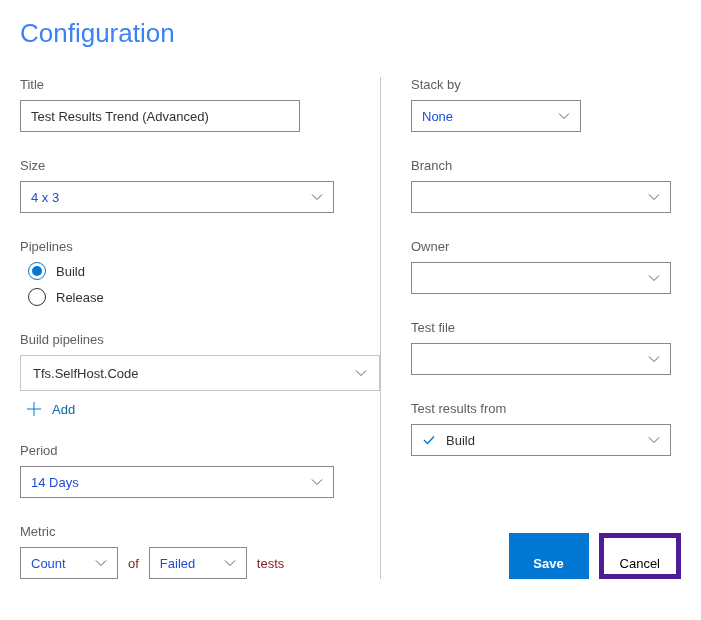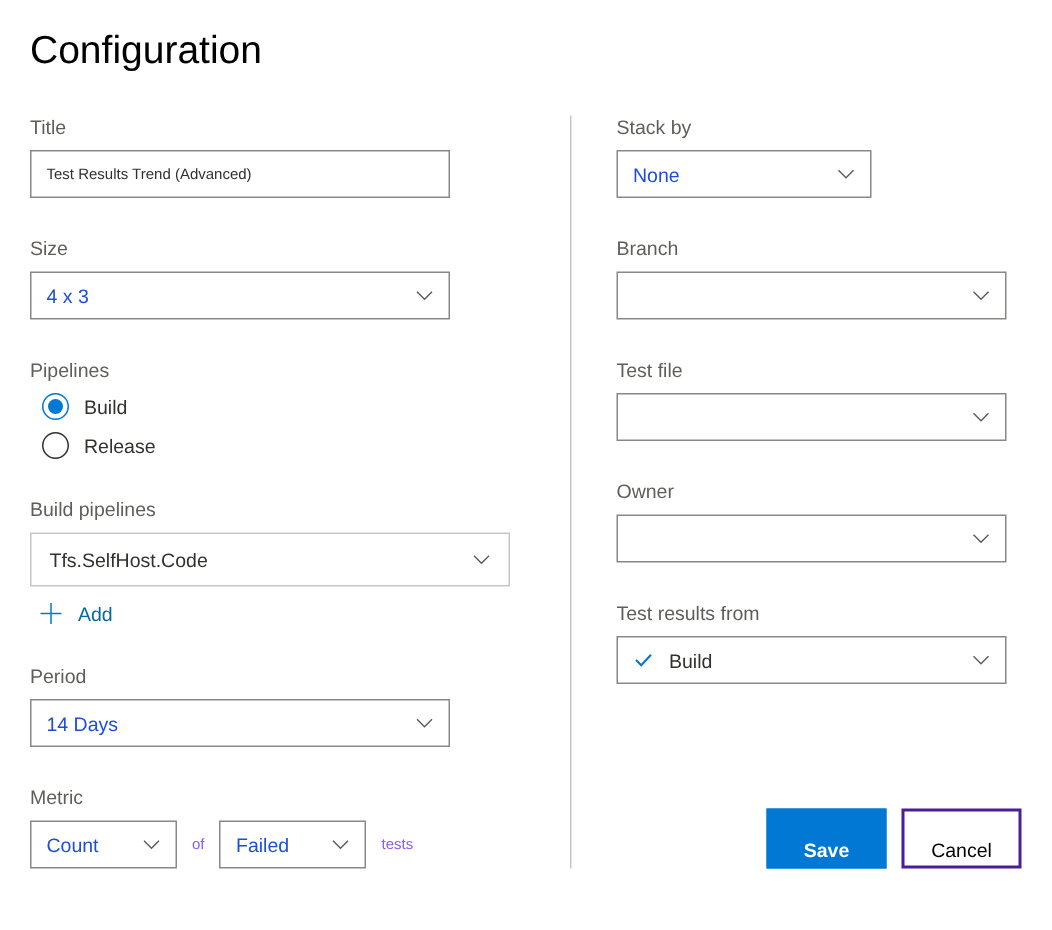--- a/index.html
+++ b/index.html
@@ -9,21 +9,21 @@
     font-family: "Segoe UI", -apple-system, BlinkMacSystemFont, sans-serif;
     font-size: 13px;
     color: #323130;
     background: #fff;
     width: 701px;
   }
   h1 {
     font-size: 26px;
     font-weight: 300;
     margin: 0 0 28px 0;
-    color: #000000;
+    color: #3b82f6;
   }
   .columns {
     display: flex;
     gap: 0;
   }
   .col-left {
     width: 360px;
     padding-right: 30px;
   }
   .divider {
@@ -44,29 +44,29 @@
   .field-label {
     display: block;
     font-size: 13px;
     color: #605e5c;
     margin-bottom: 8px;
   }
   .text-input {
     width: 280px;
     height: 32px;
     padding: 0 10px;
-    font-size: 10px;
+    font-size: 13px;
     font-family: inherit;
     border: 1px solid #8a8886;
     background: #fff;
     color: #323130;
   }
   .select {
     position: relative;
-    width: 280px;
+    width: 314px;
     height: 32px;
     border: 1px solid #8a8886;
     background: #fff;
     display: flex;
     align-items: center;
     padding: 0 10px;
     cursor: pointer;
   }
   .select .value {
     flex: 1;
@@ -102,21 +102,21 @@
   }
   .radio.checked { border-color: #0078d4; }
   .radio.checked::after {
     content: "";
     width: 10px;
     height: 10px;
     border-radius: 50%;
     background: #0078d4;
   }
   .pipeline-select {
-    width: 320px;
+    width: 360px;
     height: 36px;
     border: 1px solid #c8c6c4;
     display: flex;
     align-items: center;
     padding: 0 12px;
     cursor: pointer;
   }
   .pipeline-select .value { flex: 1; font-size: 13px; }
   .add-row {
     display: flex;
@@ -131,22 +131,22 @@
     width: 16px;
     height: 16px;
     color: #0078d4;
   }
   .metric-row {
     display: flex;
     align-items: center;
     gap: 10px;
   }
   .metric-row .word {
-    font-size: 10px;
-    color: #8b5cf6;
+    font-size: 13px;
+    color: #7f1d1d;
     text-align: center;
   }
   .select-check {
     width: 260px;
     height: 32px;
     border: 1px solid #8a8886;
     display: flex;
     align-items: center;
     padding: 0 10px;
     gap: 10px;
@@ -165,21 +165,21 @@
     justify-content: flex-end;
     margin-top: auto;
     padding-top: 40px;
   }
   .btn {
     height: 32px;
     min-width: 80px;
     padding: 18px 16px;
     font-size: 13px;
     font-family: inherit;
-    border: 2px solid #4c1d95;
+    border: 5px solid #4c1d95;
     background: #fff;
     cursor: pointer;
   }
   .btn.primary {
     background: #0078d4;
     border-color: #0078d4;
     color: #fff;
     font-weight: 600;
   }
   .right-select {
@@ -307,33 +307,33 @@
         <span class="value"></span>
         <span class="chevron">
           <svg viewBox="0 0 12 12">
               <path d="M1 3.5 L6 8.5 L11 3.5" fill="none" stroke="#605e5c" stroke-width="1"></path>
             </svg>
         </span>
       </div>
     </div>
 
     <div class="field">
-      <label class="field-label">Test file</label>
+      <label class="field-label">Owner</label>
       <div class="select right-select">
         <span class="value"></span>
         <span class="chevron">
           <svg viewBox="0 0 12 12">
               <path d="M1 3.5 L6 8.5 L11 3.5" fill="none" stroke="#605e5c" stroke-width="1"></path>
             </svg>
         </span>
       </div>
     </div>
 
     <div class="field">
-      <label class="field-label">Owner</label>
+      <label class="field-label">Test file</label>
       <div class="select right-select">
         <span class="value"></span>
         <span class="chevron">
           <svg viewBox="0 0 12 12">
               <path d="M1 3.5 L6 8.5 L11 3.5" fill="none" stroke="#605e5c" stroke-width="1"></path>
             </svg>
         </span>
       </div>
     </div>
 

